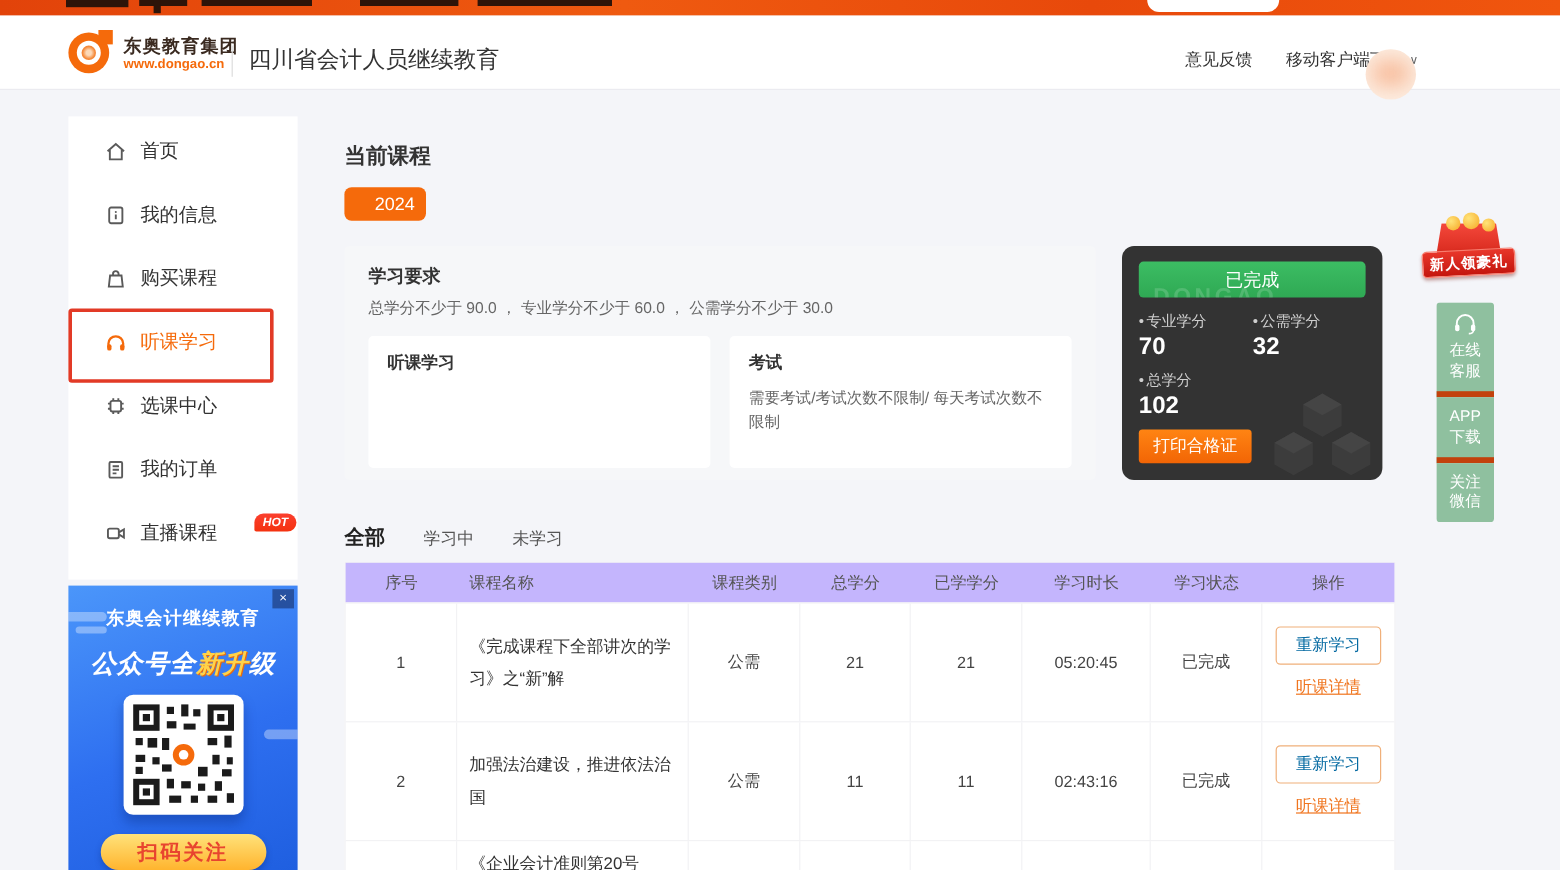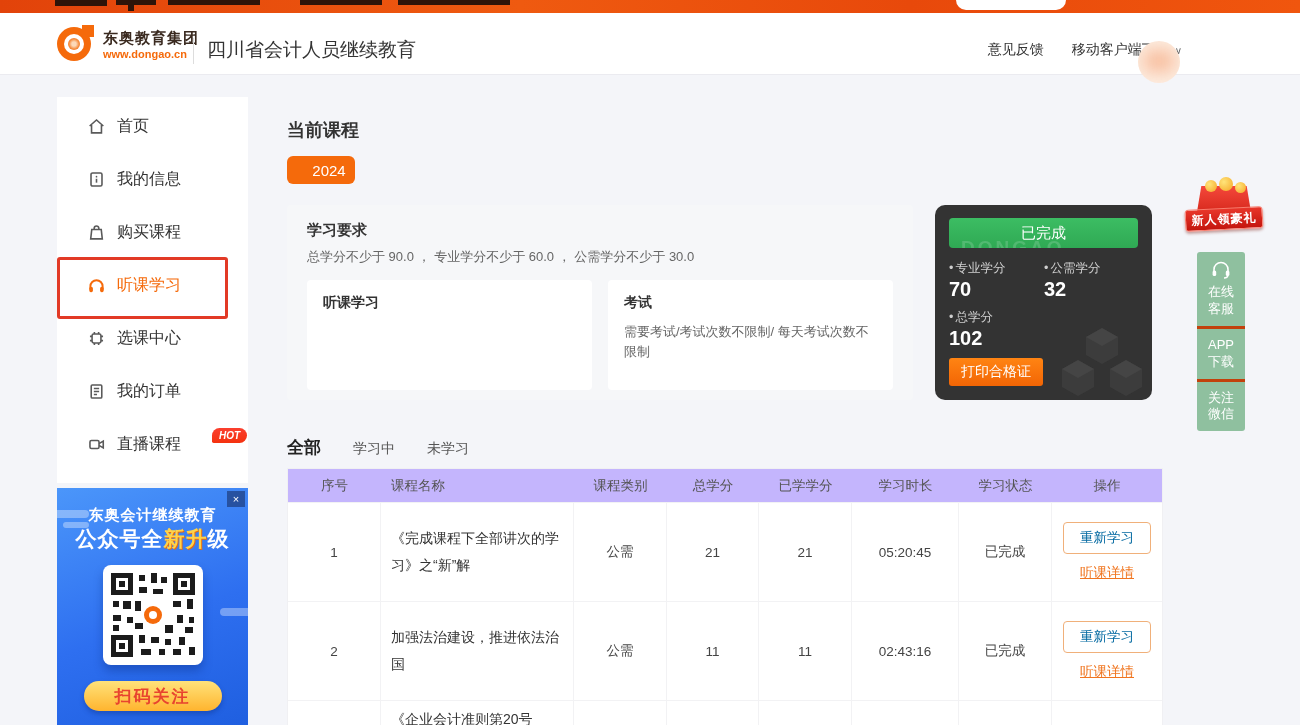--- a/index.html
+++ b/index.html
@@ -48,21 +48,21 @@
     font-style:italic; padding:2px 7px; border-radius:9px 9px 9px 2px; margin-left:20px; position:relative; top:-9px; }
   .annotation-box { position:absolute; left:0px; top:160px; width:171px; height:62px;
     border:3px solid #e23a26; border-radius:3px; pointer-events:none; z-index:3; }
   
   .promo { position:absolute; left:57px; top:488px; width:191px; height:237px;
     background:linear-gradient(160deg,#4b96fa 0%,#2e6ff0 55%,#1f5fe0 100%); overflow:hidden; }
   .promo .cloud { position:absolute; background:rgba(255,255,255,.35); border-radius:8px; }
   .promo-close { position:absolute; right:3px; top:3px; width:18px; height:16px; background:rgba(20,40,90,.55);
     color:#fff; font-size:11px; display:flex; align-items:center; justify-content:center; cursor:pointer; }
   .promo-t1 { margin-top:18px; text-align:center; color:#fff; font-size:15px; font-weight:bold; letter-spacing:1px; }
-  .promo-t2 { margin-top:0; text-align:center; font-size:21px; font-weight:bold; letter-spacing:1px; }
+  .promo-t2 { margin-top:14px; text-align:center; font-size:21px; font-weight:bold; letter-spacing:1px;font-style:italic; }
   .promo-t2 .w { color:#fff; } .promo-t2 .g { color:#ffd34a; text-shadow:1px 1px 0 #e86c10; }
   .qr-box { margin:12px auto 0; width:100px; height:100px; background:#fff; border-radius:8px;
     display:flex; align-items:center; justify-content:center; box-shadow:0 6px 10px rgba(10,40,120,.35); }
   .promo-btn { margin:16px auto 0; width:138px; height:30px; border-radius:15px;
     background:linear-gradient(180deg,#ffe27a,#ffb42e); color:#e8442f; font-weight:bold; font-size:17px;
     display:flex; align-items:center; justify-content:center; letter-spacing:2px; cursor:pointer;
     box-shadow:0 3px 5px rgba(10,40,120,.35); }
   
   .page-title { position:absolute; left:287px; top:118px; font-size:18px; font-weight:bold; color:#333; }
   .year-btn { position:absolute; left:287px; top:156px; width:68px; height:28px; background:#f56a0b; color:#fff;
@@ -114,21 +114,21 @@
   .gift { position:absolute; left:1185px; top:182px; width:78px; height:60px; cursor:pointer; }
   .gift-box { position:absolute; left:12px; top:4px; width:54px; height:26px;
     background:linear-gradient(180deg,#f4483b,#d82a1e); clip-path:polygon(8% 0,92% 0,100% 100%,0 100%); }
   .gift-coin { position:absolute; border-radius:50%; background:radial-gradient(circle at 35% 35%,#ffe47a,#f6a623); }
   .gift-banner { position:absolute; left:0; top:26px; width:78px; height:22px; background:linear-gradient(180deg,#e8362a,#c4160e);
     border-radius:4px; transform:rotate(-3deg); color:#fff; font-size:12px; font-weight:bold;
     display:flex; align-items:center; justify-content:center; letter-spacing:1px;
     box-shadow:0 2px 3px rgba(120,20,10,.4); border:1px solid #f87d6e; }
   .service-stack { position:absolute; left:1197px; top:252px; width:48px; border-radius:3px; overflow:hidden; }
   .svc { background:#8fc09f; color:#fff; font-size:13px; line-height:1.3; text-align:center;
-    padding:8px 9px; cursor:pointer; border-bottom:3px solid #c2410c; }
+    padding:8px 9px; cursor:pointer; border-bottom:5px solid #c2410c; }
   .svc:last-child { border-bottom:none; }
   .svc .icn { display:flex; justify-content:center; margin-bottom:4px; }
 </style>
 </head>
 <body>
 
 <div id="screen">
 
   <div class="top-banner">
     <div class="frag" style="left:55px;width:52px;height:6px;"></div>

